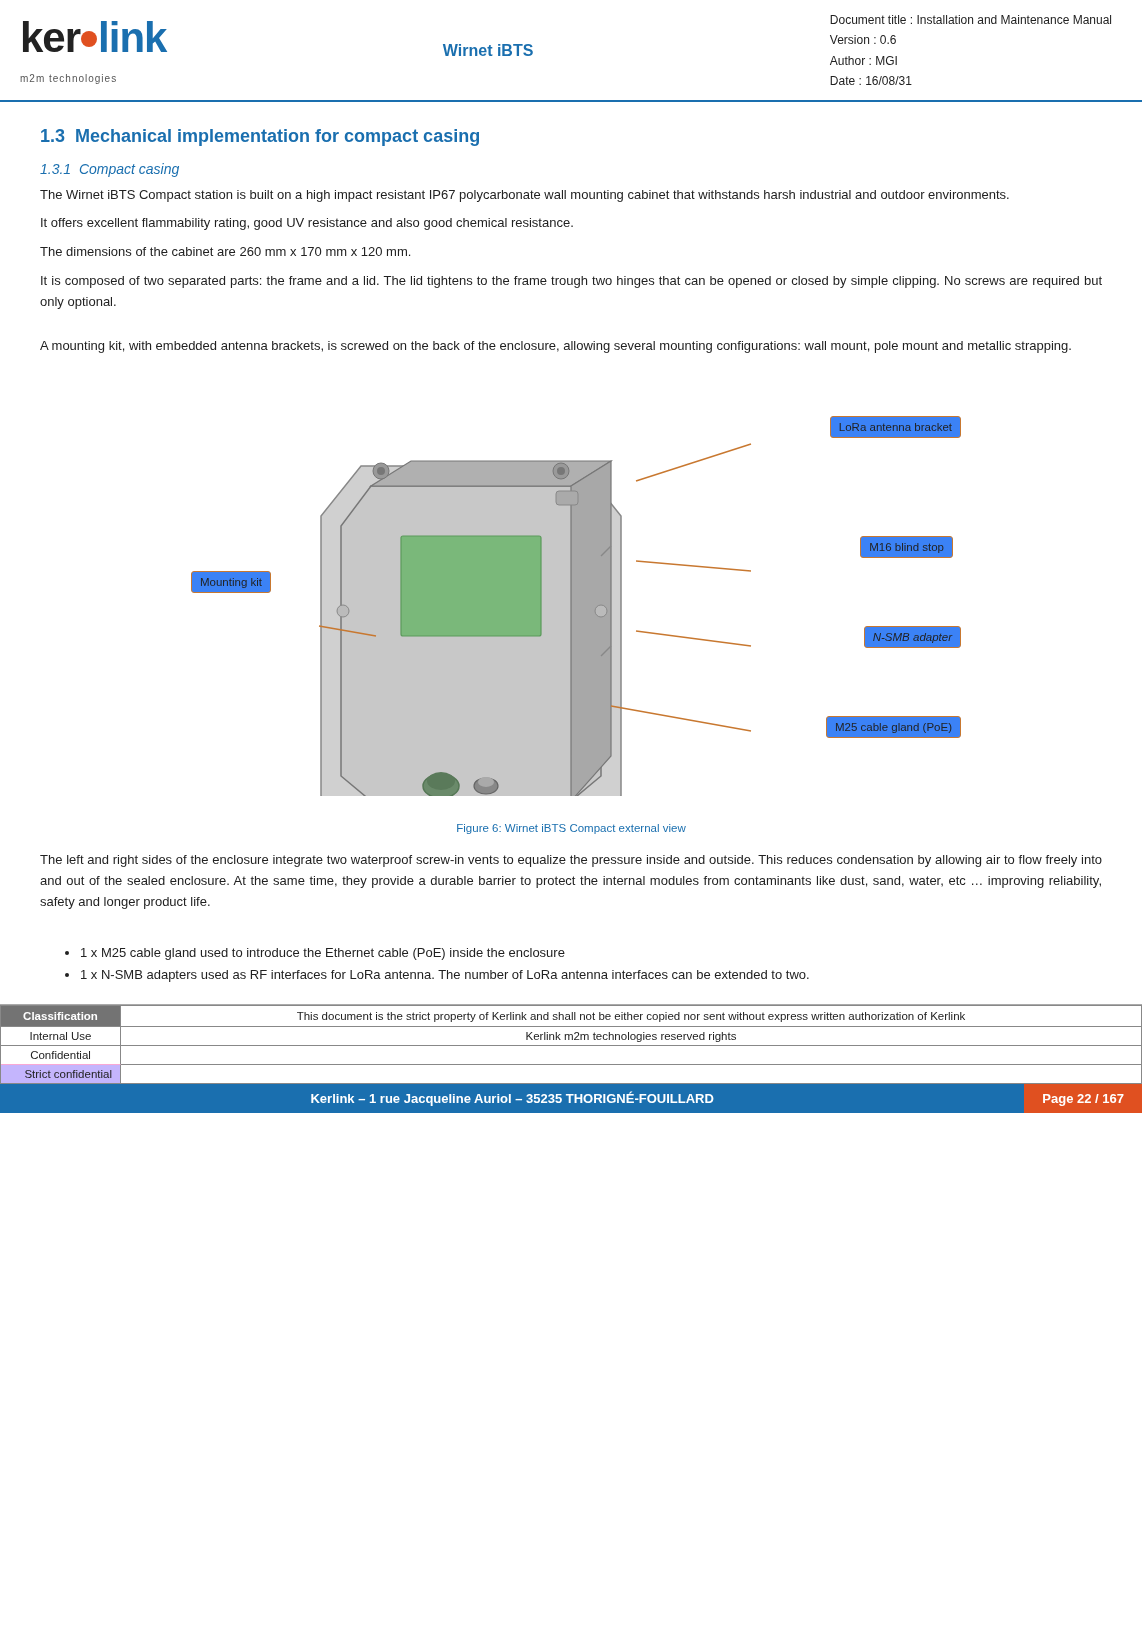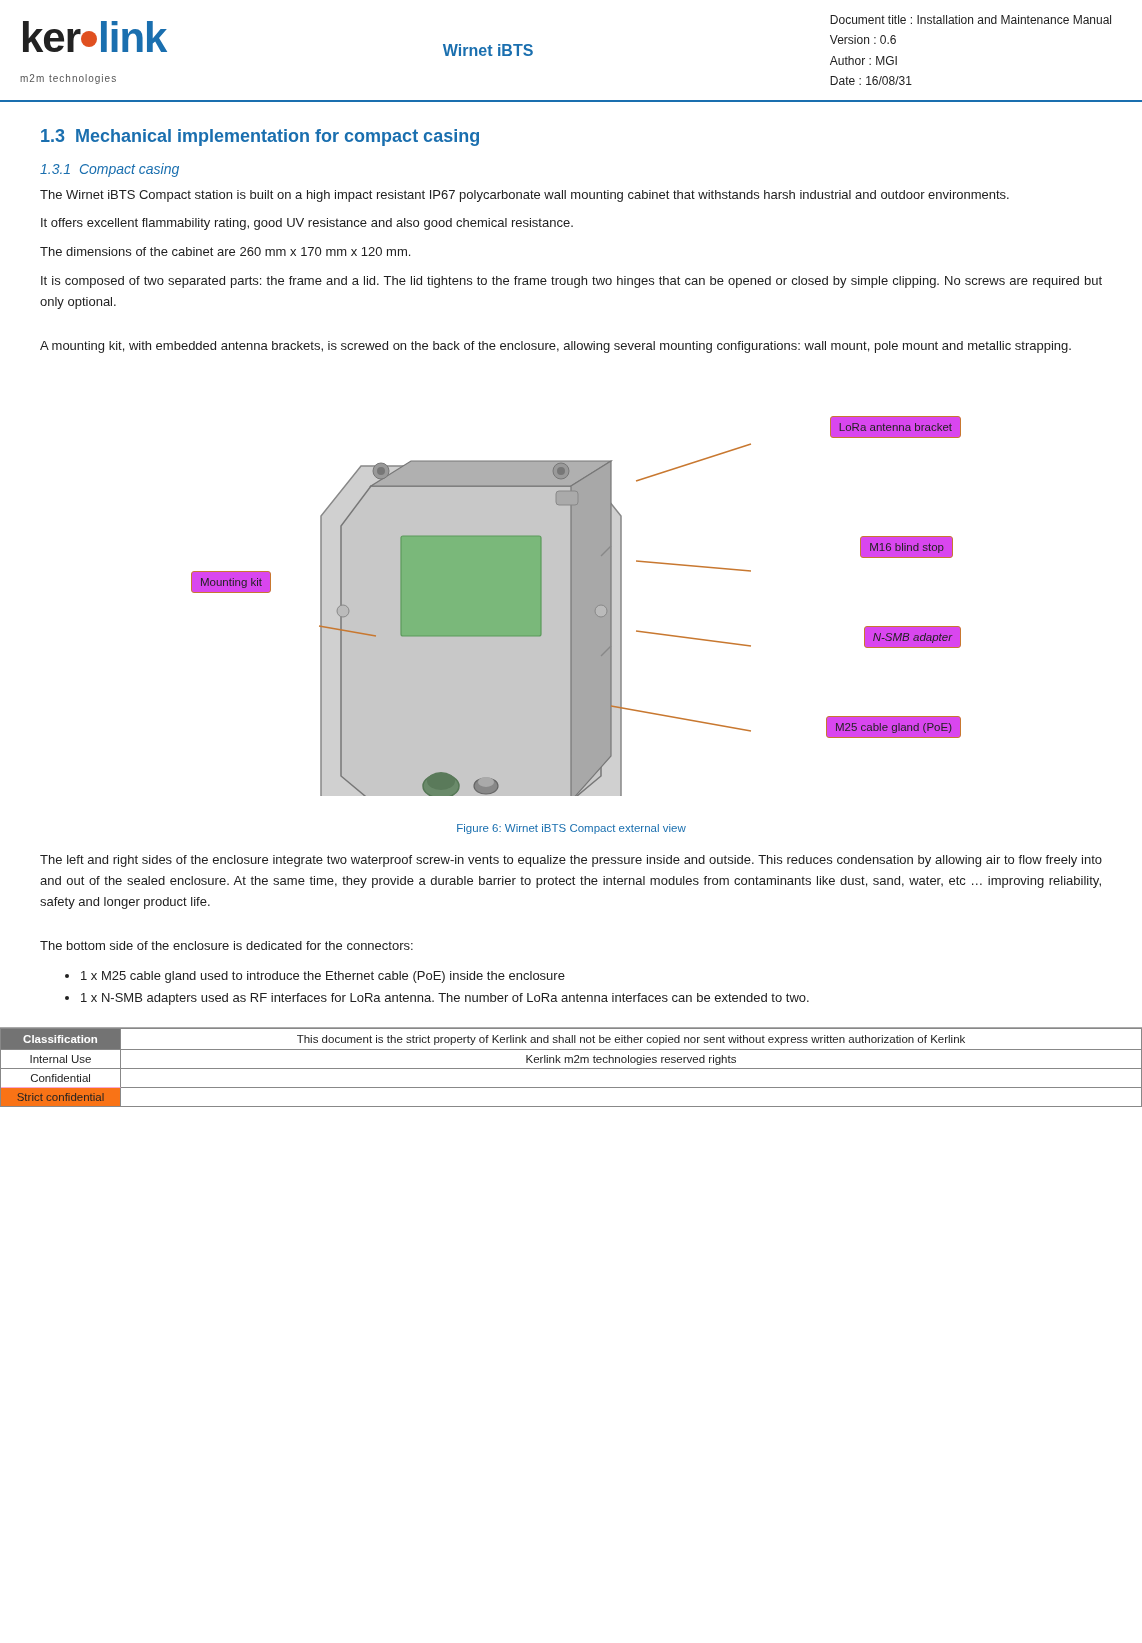--- a/index.html
+++ b/index.html
@@ -93,21 +93,21 @@
 
     .figure-caption {
       text-align: center;
       font-size: 11.5px;
       color: #1a6faf;
       margin-bottom: 16px;
     }
 
     
     .callout-box {
-      background: #d946ef;
+      background: #3b82f6;
       border: 1.5px solid #c87830;
       border-radius: 3px;
       padding: 4px 8px;
       font-size: 11.5px;
       text-align: right;
       white-space: nowrap;
       min-width: 80px;
     }
 
     
@@ -337,21 +337,20 @@
 
     </div>
   </div>
 
   
   <div class="figure-caption">Figure 6: Wirnet iBTS Compact external view</div>
 
   
   <p class="paragraph">The left and right sides of the enclosure integrate two waterproof screw-in vents to equalize the pressure inside and outside. This reduces condensation by allowing air to flow freely into and out of the sealed enclosure. At the same time, they provide a durable barrier to protect the internal modules from contaminants like dust, sand, water, etc … improving reliability, safety and longer product life.</p>
   <br>
-  <p class="paragraph">The bottom side of the enclosure is dedicated for the connectors:</p>
 
   
   <ul class="bullet-list">
     <li>1 x M25 cable gland used to introduce the Ethernet cable (PoE) inside the enclosure</li>
     <li>1 x N-SMB adapters used as RF interfaces for LoRa antenna. The number of LoRa antenna interfaces can be extended to two.</li>
   </ul>
 
 </div>
 
 <div class="footer">
@@ -366,18 +365,22 @@
       <div class="label" style="background:#fff;color:#222;border-bottom:1px solid #888;border-right:1px solid #888;padding:3px 8px;text-align:center;">Internal Use</div>
       <div class="value" style="border-bottom:1px solid #888;padding:3px 8px;text-align:center;">Kerlink m2m technologies reserved rights</div>
     </div>
 
     <div style="display:contents;">
       <div style="background:#fff;color:#222;border-bottom:1px solid #f9a8d4;border-right:1px solid #888;padding:3px 8px;text-align:center;">Confidential</div>
       <div style="border-bottom:1px solid #888;padding:3px 8px;"></div>
     </div>
 
     <div style="display:contents;">
-      <div style="background:#f97316;color:#222;border-right:1px solid #888;padding:3px 8px;text-align:center;">Strict confidential</div>
+      <div style="background:#c4b5fd;color:#222;border-right:1px solid #888;padding:3px 8px;text-align:right;">Strict confidential</div>
       <div style="padding:3px 8px;"></div>
     </div>
   </div>
 
+  <div class="footer-bottom">
+    <div class="footer-address">Kerlink – 1 rue Jacqueline Auriol – 35235 THORIGNÉ-FOUILLARD</div>
+    <div class="footer-page">Page 22 / 167</div>
+  </div>
 </div>
 
 </body></html>

